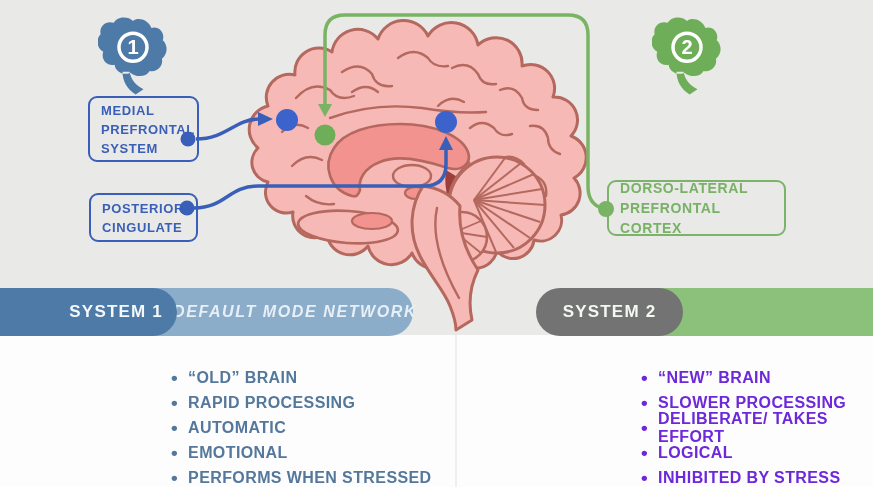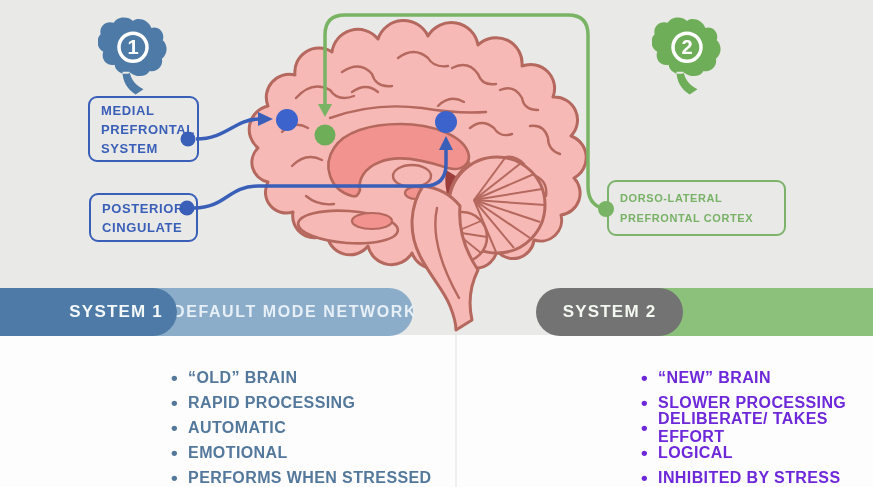--- a/index.html
+++ b/index.html
@@ -9,30 +9,30 @@
   .seam{position:absolute;left:455px;top:335px;width:2px;height:152px;background:#efefec;}
   svg.layer{position:absolute;left:0;top:0;}
 
   
   .callout{position:absolute;border:2.5px solid #3a5fb8;border-radius:9px;color:#3a5fb8;
            font-weight:700;display:flex;flex-direction:column;justify-content:center;
            padding-left:11px;letter-spacing:.6px;font-size:13px;line-height:19px;}
   .callout.mpfc{left:88px;top:96px;width:96px;height:62px;}
   .callout.pc{left:89px;top:193px;width:94px;height:45px;}
   .callout.dlpfc{left:607px;top:180px;width:164px;height:52px;border:2px solid #7cb36b;
-                 color:#79b167;font-size:11px;line-height:20px;}
+                 color:#79b167;font-size:14px;line-height:20px;}
 
   
   .pill{position:absolute;top:288px;height:48px;}
   .b1-light{left:-30px;width:443px;background:#8badc9;border-radius:0 24px 24px 0;}
   .b1-dark{left:-30px;width:193px;background:#4d7aa6;border-radius:0 24px 24px 0;
            display:flex;align-items:center;justify-content:flex-end;padding-right:14px;
            color:#f4f8fb;font-size:17px;font-weight:700;letter-spacing:1.2px;}
   .b1-sub{left:173px;display:flex;align-items:center;color:#e7eff7;font-size:16px;
-          font-weight:700;letter-spacing:1.6px;}
+          font-weight:700;letter-spacing:1.6px;font-style:italic;}
   .b2-light{left:631px;width:242px;background:#8cc17c;border-radius:24px 0 0 24px;}
   .b2-dark{left:536px;width:147px;background:#737373;border-radius:24px;display:flex;
            align-items:center;justify-content:center;color:#f3f8f0;font-size:17px;
            font-weight:700;letter-spacing:1.2px;}
 
   
   .blist{position:absolute;top:349px;list-style:none;margin:16px;padding:0;font-weight:700;
          font-size:16px;letter-spacing:.4px;}
   .blist.left{left:155px;color:#54789b;}
   .blist.right{left:625px;color:#6d28d9;}

